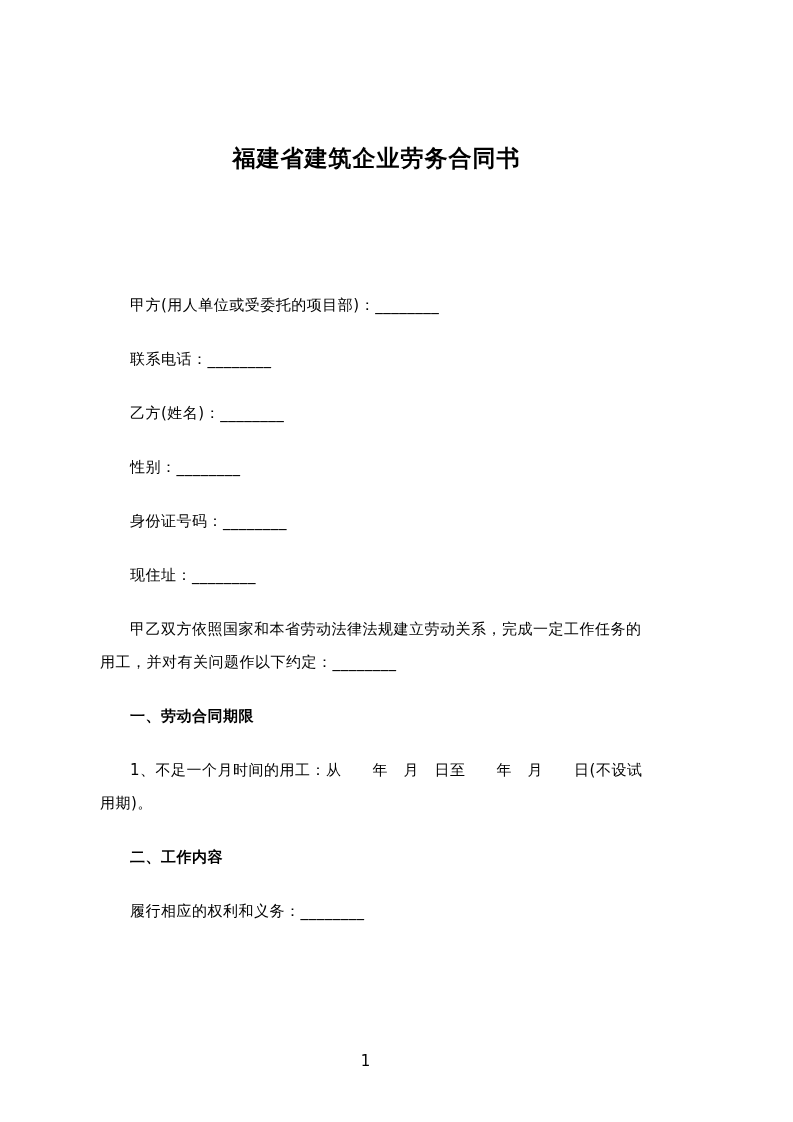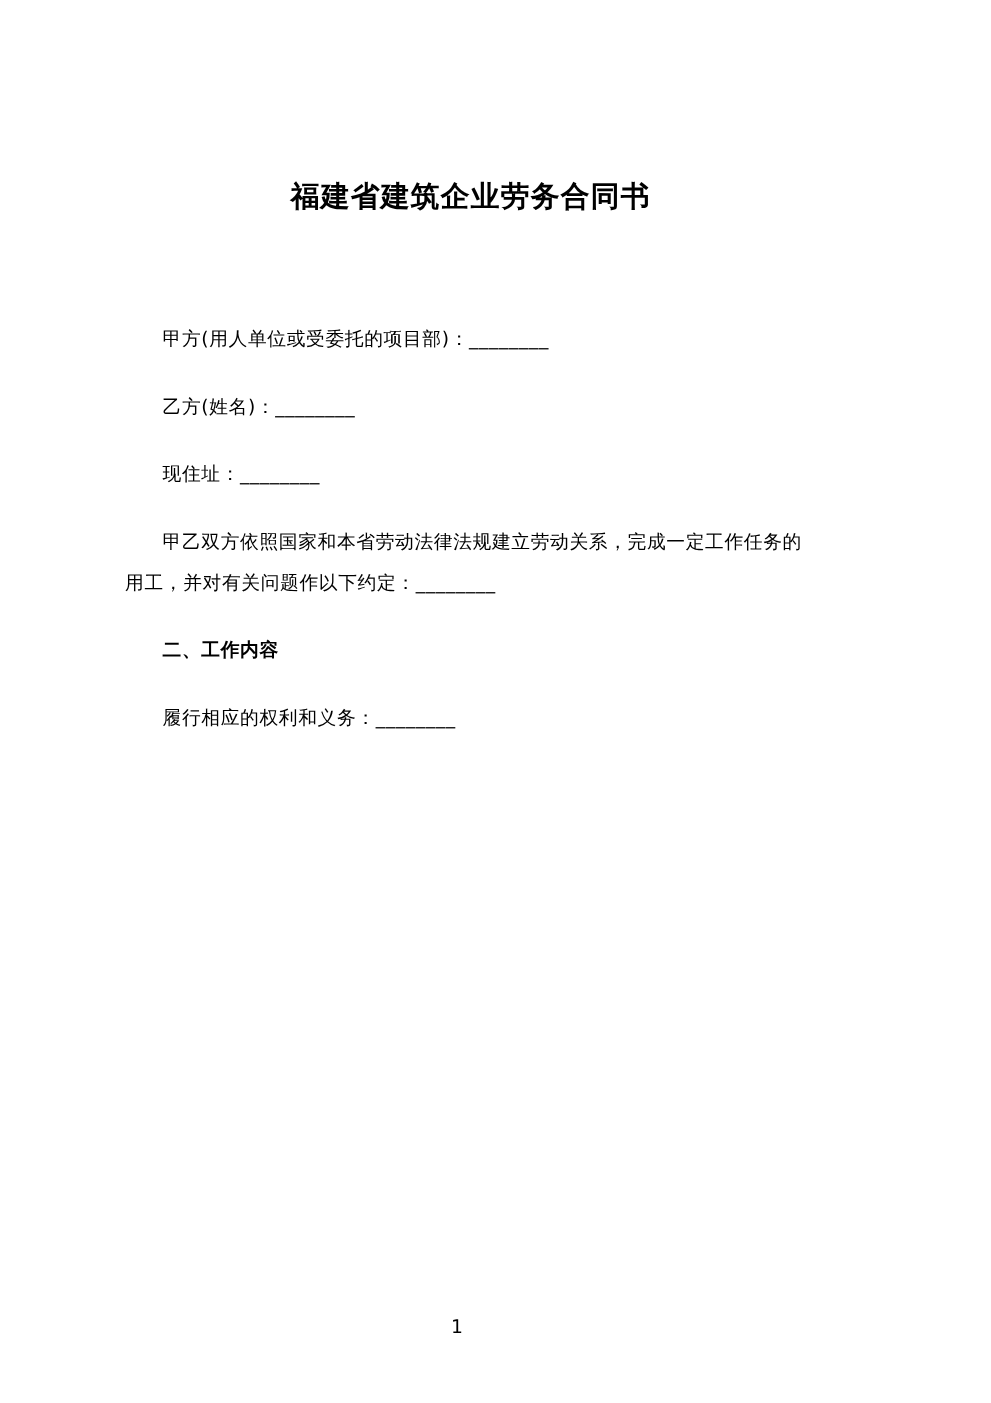--- a/index.html
+++ b/index.html
@@ -23,21 +23,21 @@
     padding: 143px 78px 0 100px;
   }
   .doc-title {
     text-align: center;
     font-size: 23px;
     font-weight: bold;
     letter-spacing: 1px;
     line-height: 30px;
   }
   .body-text {
-    margin-top: 82px;
+    margin-top: 116px;
   }
   .line {
     font-size: 15px;
     line-height: 33px;
     margin-bottom: 21px;
     text-indent: 2em;
     letter-spacing: 0.5px;
   }
   .heading {
     font-weight: bold;
@@ -57,30 +57,35 @@
 <div class="page">
   <div class="content">
 
     <div class="doc-title">福建省建筑企业劳务合同书</div>
 
     <div class="body-text">
 
       <div class="line">甲方(用人单位或受委托的项目部)：________</div>
 
 
+      <div class="line">联系电话：________</div>
 
       <div class="line">乙方(姓名)：________</div>
 
+      <div class="line">性别：________</div>
 
+      <div class="line">身份证号码：________</div>
 
       <div class="line">现住址：________</div>
 
       <div class="line">甲乙双方依照国家和本省劳动法律法规建立劳动关系，完成一定工作任务的用工，并对有关问题作以下约定：________</div>
 
+      <div class="line heading">一、劳动合同期限</div>
 
+      <div class="line">1、不足一个月时间的用工：从　　年　月　日至　　年　月　　日(不设试用期)。</div>
 
 
       <div class="line heading">二、工作内容</div>
 
       <div class="line">履行相应的权利和义务：________</div>
 
     </div>
   </div>
 
   <div class="page-num">1</div>

